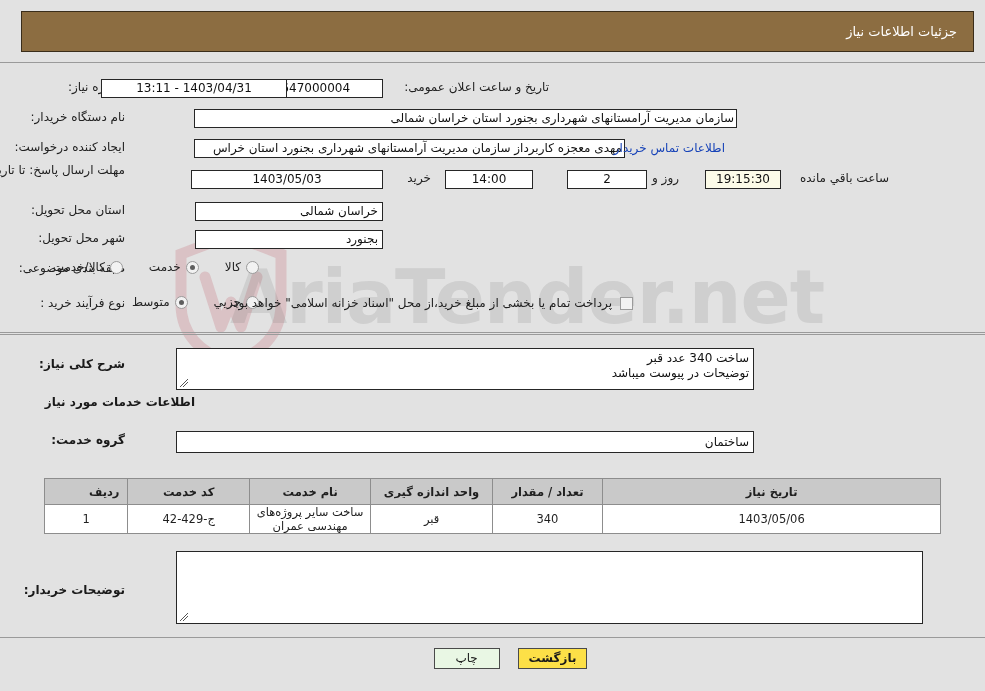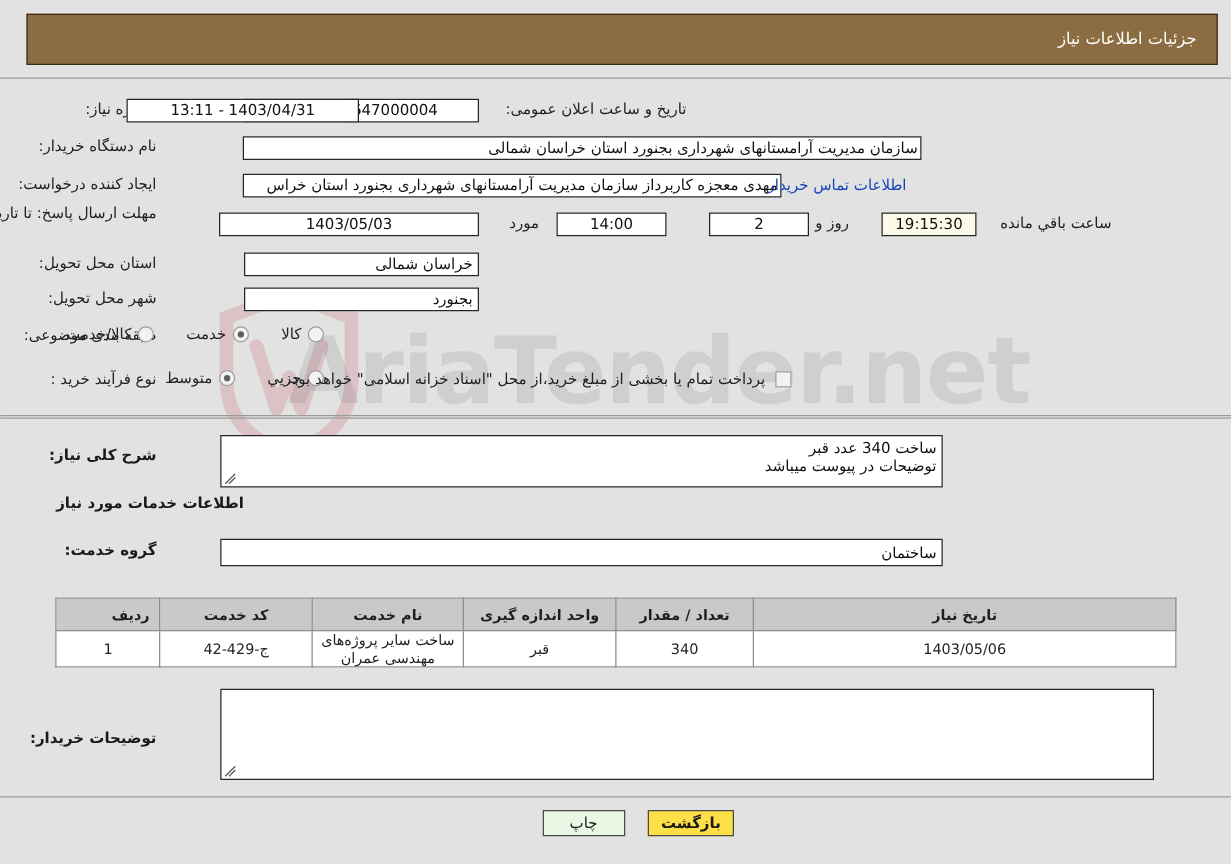--- a/index.html
+++ b/index.html
@@ -287,24 +287,24 @@
     </div>
   </div>
   <div class="row" style="right:260px; top:141px;">
     <span class="link">اطلاعات تماس خریدار</span>
   </div>
 
   <div class="row" style="right:860px; top:163px; display:block; text-align:right; width:90px;">
     <span class="lbl">مهلت ارسال پاسخ: تا تاریخ:</span>
   </div>
   <div class="row" style="right:602px; top:170px;">
-    <div class="inp" style="width:208px;">1403/05/03</div>
+    <div class="inp" style="width:192px;">1403/05/03</div>
   </div>
   <div class="row" style="right:554px; top:171px;">
-    <span class="lbl">مورد</span>
+    <span class="lbl">خرید</span>
   </div>
   <div class="row" style="right:452px; top:170px;">
     <div class="inp" style="width:88px;">14:00</div>
   </div>
   <div class="row" style="right:338px; top:170px;">
     <div class="inp" style="width:80px;">2</div>
   </div>
   <div class="row" style="right:306px; top:171px;">
     <span class="lbl">روز و</span>
   </div>

